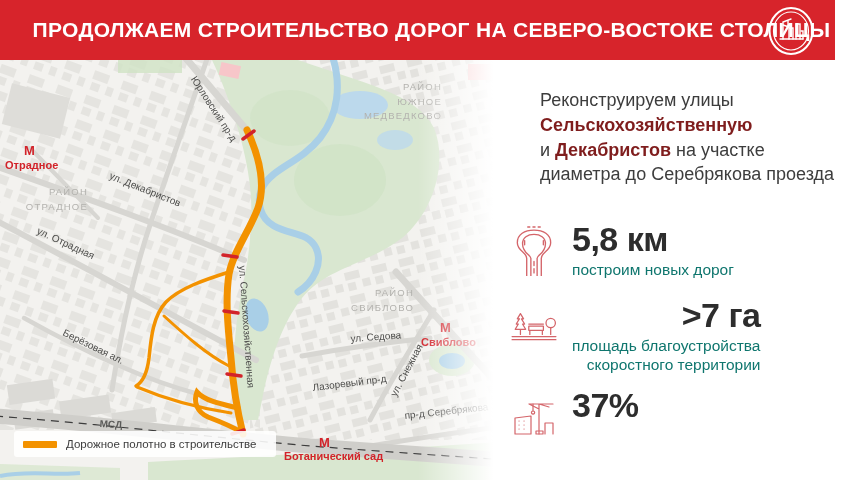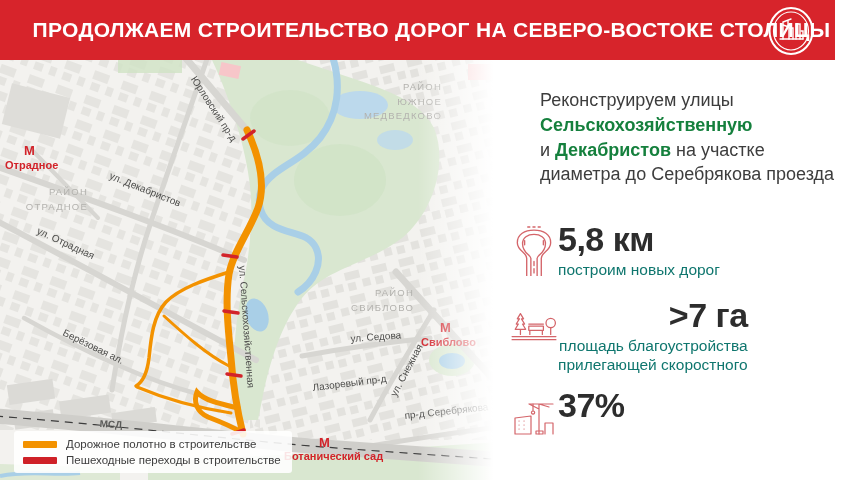--- a/index.html
+++ b/index.html
@@ -14,30 +14,30 @@
   .logo{position:absolute;right:20px;top:6px;width:48px;height:50px;}
   
   .map-wrap{position:absolute;left:0;top:60px;width:500px;height:420px;}
   .map-svg{position:absolute;left:0;top:0;}
   .map-fade{position:absolute;left:418px;top:0;width:82px;height:420px;background:linear-gradient(to right,rgba(255,255,255,0),#ffffff 92%);pointer-events:none;}
   .maplabel{position:absolute;white-space:pre-line;transform-origin:left top;}
   .district{color:#b3b2ae;font-size:9.5px;letter-spacing:1.2px;text-align:right;line-height:1.55;font-weight:400;}
   .street{color:#4e4e4c;font-size:10px;font-weight:400;white-space:nowrap;}
   .metro-m{color:#d2232a;font-weight:700;font-size:13px;line-height:1;}
   .metro-label{color:#d2232a;font-weight:700;font-size:11px;white-space:nowrap;}
-  .legend{position:absolute;left:14px;top:371px;background:rgba(255,255,255,.88);border-radius:3px;padding:7px 11px 7px 9px;display:flex;flex-direction:column;gap:4px;}
+  .legend{position:absolute;left:14px;top:371px;background:rgba(255,255,255,.88);border-radius:3px;padding:7px 20px 7px 9px;display:flex;flex-direction:column;gap:4px;}
   .legend-row{display:flex;align-items:center;gap:9px;}
   .swatch{width:34px;height:7px;border-radius:1px;}
   .swatch-orange{background:#f39200;}
   .swatch-red{background:#cf2127;}
   .legend-text{font-size:11.5px;color:#3c3c3c;}
   
   .intro{position:absolute;left:540px;top:88px;width:335px;font-size:18px;line-height:1.38;color:#3d3d3d;}
-  .red{color:#15803d;font-weight:700;margin-top:15px;}
-  .stat{position:absolute;left:510px;display:flex;align-items:flex-start;}
+  .red{color:#7f1d1d;font-weight:700;margin-top:15px;}
+  .stat{position:absolute;left:510px;display:flex;gap:14px;align-items:flex-start;}
   .stat-1{top:222px;}
   .stat-2{top:298px;text-align:right;}
   .stat-3{top:388px;}
   .stat-icon{width:48px;flex:0 0 48px;display:flex;justify-content:center;padding-top:4px;}
   .stat-value{font-size:34px;font-weight:700;color:#2d2d2d;line-height:1.05;letter-spacing:-.5px;}
   .stat-caption{font-size:15.5px;color:#0f766e;line-height:1.22;margin-top:3px;white-space:pre-line;}
 </style>
 </head>
 <body>
 
@@ -165,24 +165,20 @@
   <div class="maplabel metro-m" style="left:440px;top:261px;">М</div>
   <div class="maplabel metro-label" style="left:421px;top:276px;">Свиблово</div>
   <div class="maplabel metro-m" style="left:319px;top:376px;">М</div>
   <div class="maplabel metro-label" style="left:284px;top:390px;text-align:center;">Ботанический сад</div>
 
   <div class="legend">
     <div class="legend-row">
       <span class="swatch swatch-orange"></span>
       <span class="legend-text">Дорожное полотно в строительстве</span>
     </div>
-    <div class="legend-row">
-      <span class="swatch swatch-red"></span>
-      <span class="legend-text">Пешеходные переходы в строительстве</span>
-    </div>
   </div>
 
   <div class="map-fade"></div>
 </div>
 
 <div class="intro">
   <div><span>Реконструируем улицы</span></div>
   <div><span class="red">Сельскохозяйственную</span></div>
   <div><span>и </span><span class="red">Декабристов</span><span> на участке</span></div>
   <div><span>диаметра до Серебрякова проезда</span></div>
@@ -209,21 +205,21 @@
       <path d="M10,30 V25 M10,25 H5 L8,20 H6 L9,15 H7 L10,10 L13,15 H11 L14,20 H12 L15,25 H10"></path>
       <path d="M18,20 H32 M18,22 h14 v4 h-14 z M19,26 v4 M31,26 v4"></path>
       <circle cx="39" cy="19" r="4.5"></circle>
       <path d="M39,24 v6"></path>
       <path d="M2,32 H44 M2,35 H44"></path>
     </svg>
   </div>
   <div>
     <div class="stat-value">&gt;7 га</div>
     <div class="stat-caption">площадь благоустройства
-прилегающей скоростного</div>
+скоростного территории</div>
   </div>
 </div>
 
 <div class="stat stat-3">
   <div class="stat-icon">
     <svg width="46" height="46" viewBox="0 0 46 42" fill="none" stroke="#d4656a" stroke-width="1.2" stroke-linecap="round" stroke-linejoin="round">      
         <path d="M4,40 V24 L20,22 V40 Z"></path>
       <path d="M8,27 h.1 M13,27 h.1 M8,31 h.1 M13,31 h.1 M8,35 h.1 M13,35 h.1"></path>
       <path d="M28,40 V10 M18,10 H42 M28,10 L38,13 M18,10 L28,15"></path>
       <path d="M22,10 V17 M22,17 a1.6,1.6 0 1 0 .1,0"></path>

